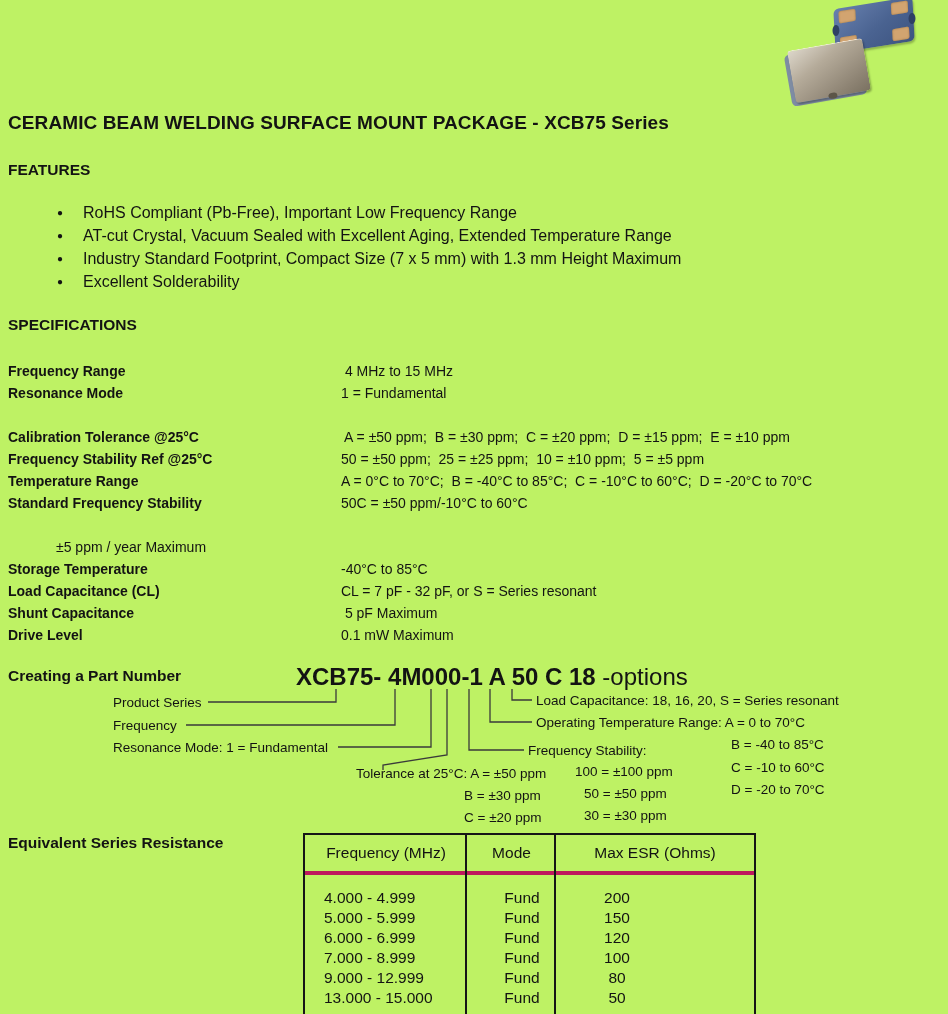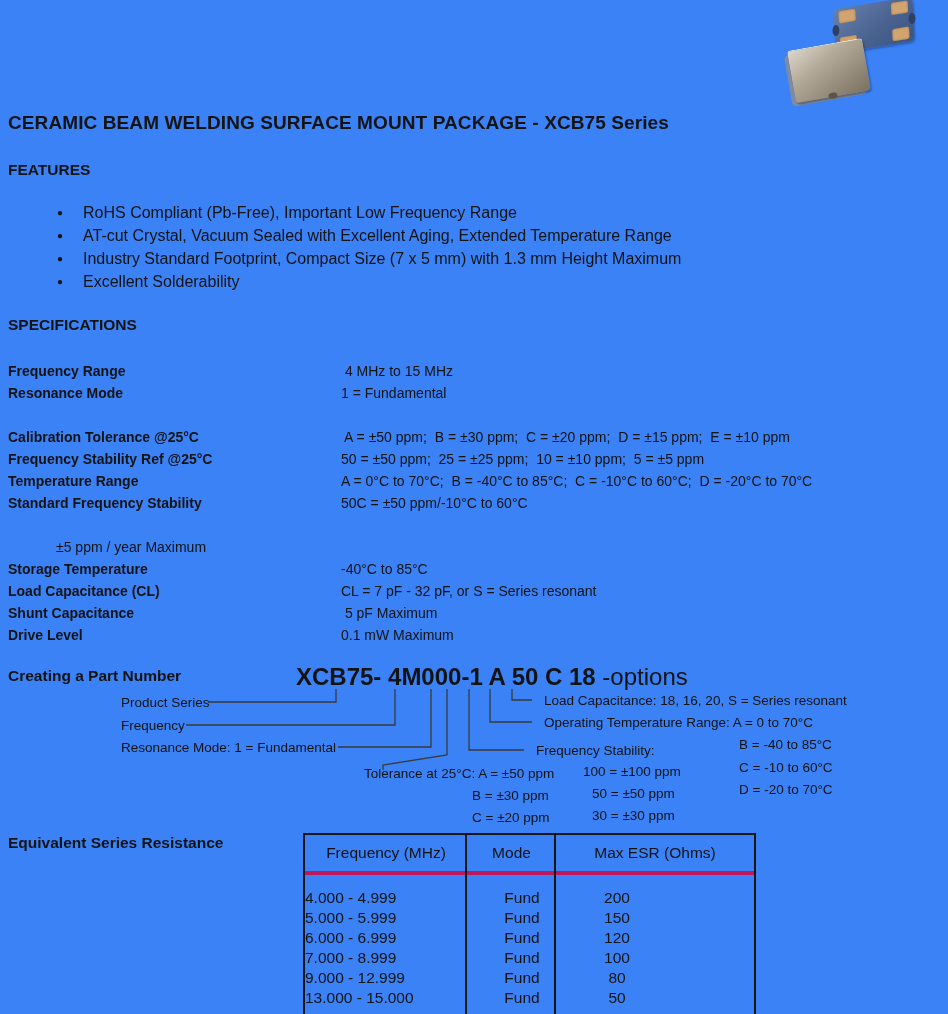--- a/index.html
+++ b/index.html
@@ -1,18 +1,18 @@
 <!DOCTYPE html>
 <html><head>
 <meta charset="utf-8">
 <style>
   html,body { margin:0; padding:0; background:#e8e8e8; }
   .page {
     position:relative; width:948px; height:1014px; margin:0 auto;
-    background:#3b82f6; overflow:hidden;
+    background:#bef264; overflow:hidden;
     font-family:"Liberation Sans", sans-serif; color:#131313;
   }
   
   .photo { position:absolute; left:782px; top:0; width:162px; height:110px; }
   .chip-bottom {
     position:absolute; left:52px; top:3px; width:80px; height:44px;
     transform:rotate(-9deg) skewX(-6deg);
     background:linear-gradient(145deg,#6880ae 0%,#4a6391 55%,#3d5480 100%);
     border-radius:5px; box-shadow:1px 2px 2px rgba(0,0,0,0.25);
   }
@@ -40,35 +40,35 @@
   .spec-group { position:absolute; left:8px; }
   #spec-group-0 { top:360px; } #spec-group-1 { top:426px; } #spec-group-2 { top:536px; }
   .spec-row { display:flex; height:22px; line-height:22px; font-size:14px; }
   .spec-label { width:285px; flex-shrink:0; font-weight:bold; }
   .spec-value { white-space:pre;margin-left:48px; }
   
   .pn { position:absolute; left:0; top:660px; width:948px; height:178px; }
   .pn-heading { position:absolute; left:8px; top:7px; font-size:15.5px; font-weight:bold; }
   .pn-code { position:absolute; left:296px; top:3px; font-size:24px; font-weight:bold; white-space:pre; }
   .pn-code .suffix { font-weight:normal; }
-  .pn-label { position:absolute; font-size:13.5px; line-height:15px; white-space:pre;margin-left:8px; }
+  .pn-label { position:absolute; font-size:13.5px; line-height:15px; white-space:pre; }
   .pn-svg { position:absolute; left:0; top:0; pointer-events:none; }
   .pn-svg path { fill:none; stroke:#3a3a3a; stroke-width:1.3; }
   
   #esr-heading { top:834px; }
   .esr-table { position:absolute; left:303px; top:833px; width:453px; height:190px; border:2px solid #161616; border-bottom:none; box-sizing:border-box; }
   .vline { position:absolute; width:2px; top:0; bottom:0; background:#161616; }
   .vline.v1 { left:160px; } .vline.v2 { left:249px; }
   .esr-header { display:flex; height:36px; align-items:center; border-bottom:4px solid #be185d; font-size:15.5px; }
   .esr-header .h1 { width:162px; text-align:center; }
   .esr-header .h2 { width:89px; text-align:center; }
   .esr-header .h3 { width:198px; text-align:center; }
   .esr-body { padding-top:13px; }
   .esr-row { display:flex; height:20px; line-height:20px; font-size:15.5px; }
-  .esr-row .r1 { width:162px; box-sizing:border-box; }
+  .esr-row .r1 { width:162px; padding-left:19px; box-sizing:border-box; }
   .esr-row .r2 { width:110px; text-align:center; }
   .esr-row .r3 { width:80px; margin-left:0px; text-align:center; }
 </style>
 </head>
 <body>
 
 <div class="page">
 
   <div class="photo">
     <div class="chip-bottom">

